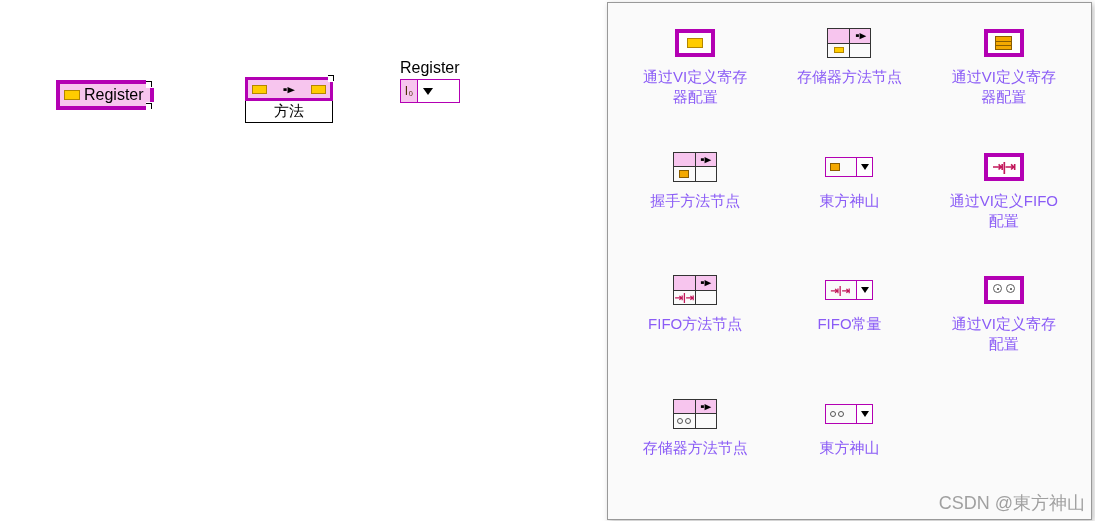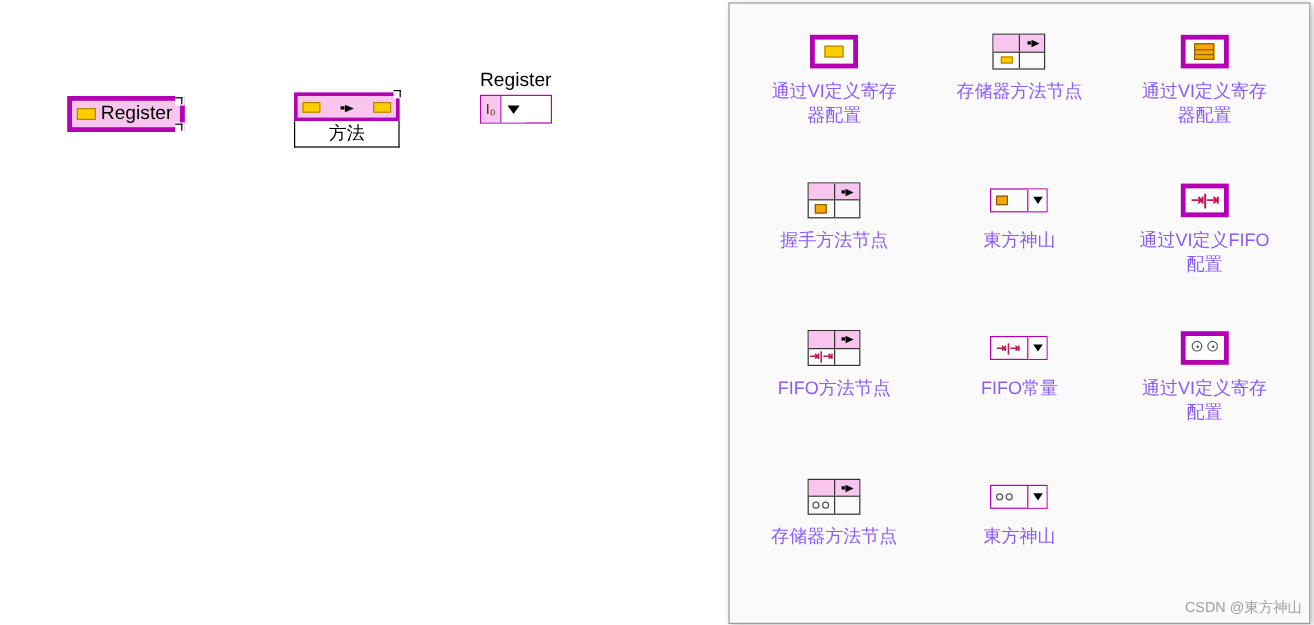--- a/index.html
+++ b/index.html
@@ -149,21 +149,21 @@
     flex:1; display:flex; align-items:center; padding-left:4px; gap:3px;
   }
   .ico-const .cb {
     width:16px; border-left:1px solid #b300b3; background:#fff;
     display:flex; align-items:center; justify-content:center;
   }
   .tiny-tri{width:0;height:0;border-left:4px solid transparent;border-right:4px solid transparent;border-top:6px solid #000;}
 
   .watermark {
     position:absolute; right:10px; bottom:6px;
-    font-size:12px; color: rgba(100,100,100,0.6); text-align: right;
+    font-size:18px; color: rgba(100,100,100,0.6); text-align: right;
   }
 </style>
 </head>
 <body>
 
 <div class="node1">
   <span class="chip"></span>
   <span class="lbl">Register</span>
   <span class="corner-n tr"></span>
   <span class="corner-n br"></span>

